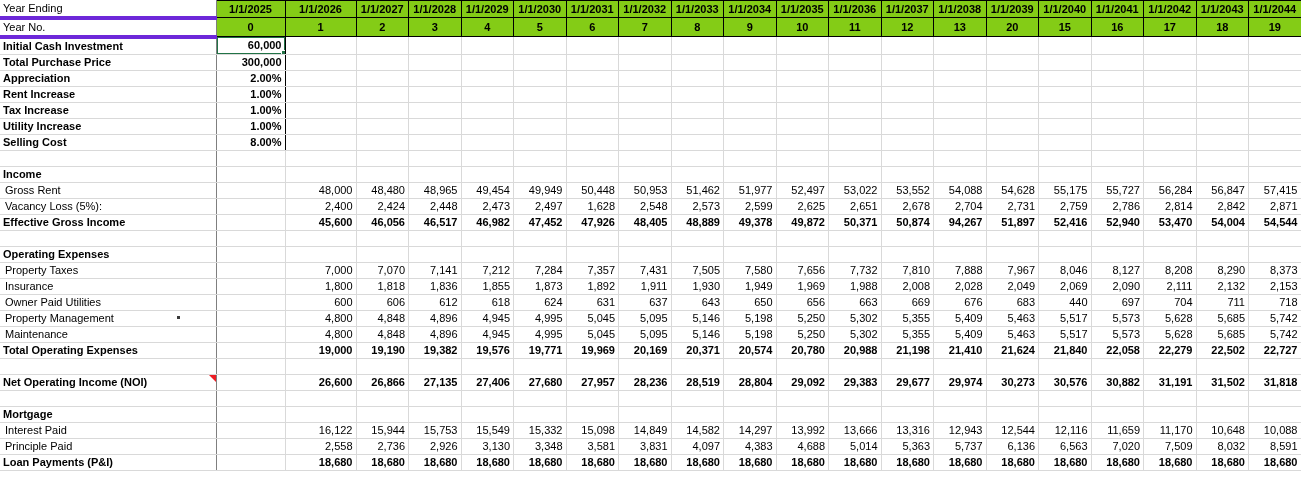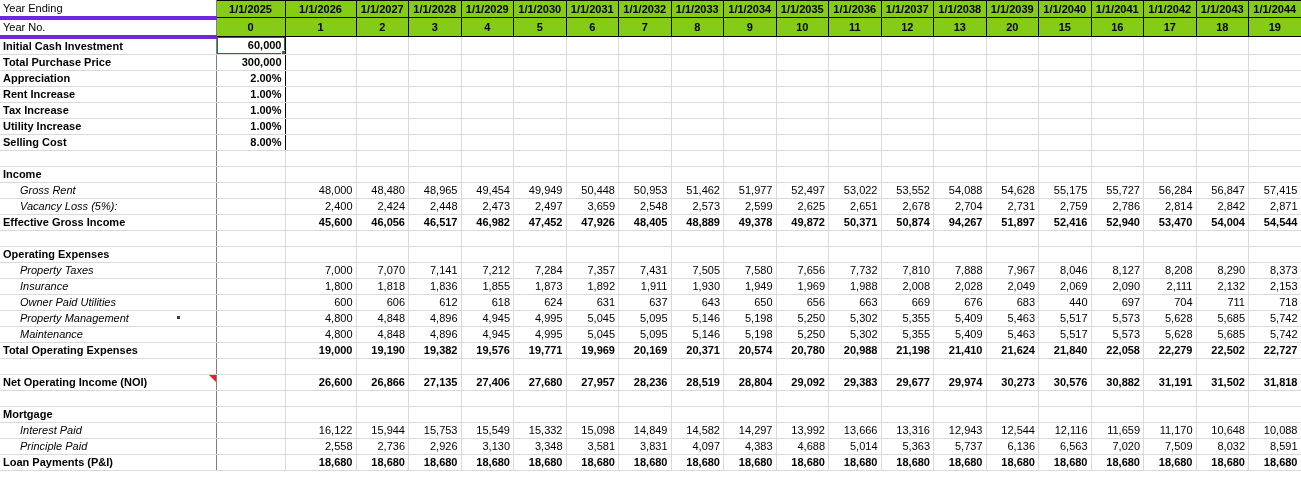--- a/index.html
+++ b/index.html
@@ -3,21 +3,21 @@
 <meta charset="utf-8">
 <style>
   html,body{margin:0;padding:0;background:#ffffff;}
   body{width:1301px;height:478px;overflow:hidden;
        font-family:"Liberation Sans","DejaVu Sans",sans-serif;font-size:11px;color:#000;}
   table{border-collapse:collapse;table-layout:fixed;width:1301px;}
   td{height:15px;line-height:15px;padding:0 3px;overflow:hidden;white-space:nowrap;
      border-right:1px solid #d9d9d9;border-bottom:1px solid #d9d9d9;font-size:11px;}
   td.num{text-align:right;}
   td.lab{text-align:left;border-right:1px solid #7f7f7f;position:relative;}
-  td.ind{padding-left:20px;font-style:italic;}
+  td.ind{padding-left:5px;}
   .bold{font-weight:bold;}
   td.hcell{background:#84cc16;border:1px solid #000;text-align:center;font-weight:bold;}
   td.hcorner{border-bottom:4px solid #6d28d9;background:#fff;}
   td.tline{border-top:1px solid #000;}
   td.inpb{border-right:1px solid #000;}
   td.selected{position:relative;padding-left:28px;}
   td.selected::before{content:"";position:absolute;left:-1px;top:-1px;right:-1px;bottom:-1px;
       border:2px solid #217346;pointer-events:none;z-index:2;}
   td.selected::after{content:"";position:absolute;right:-3px;bottom:-3px;width:5px;height:5px;
       background:#217346;border:1px solid #fff;z-index:3;}
@@ -331,21 +331,21 @@
           <td class="num">57,415</td>
         </tr>
         <tr>
           <td class="lab ind">Vacancy Loss (5%):</td>
           <td class="num"></td>
           <td class="num">2,400</td>
           <td class="num">2,424</td>
           <td class="num">2,448</td>
           <td class="num">2,473</td>
           <td class="num">2,497</td>
-          <td class="num">3,659</td>
+          <td class="num">1,628</td>
           <td class="num">2,548</td>
           <td class="num">2,573</td>
           <td class="num">2,599</td>
           <td class="num">2,625</td>
           <td class="num">2,651</td>
           <td class="num">2,678</td>
           <td class="num">2,704</td>
           <td class="num">2,731</td>
           <td class="num">2,759</td>
           <td class="num">2,786</td>

